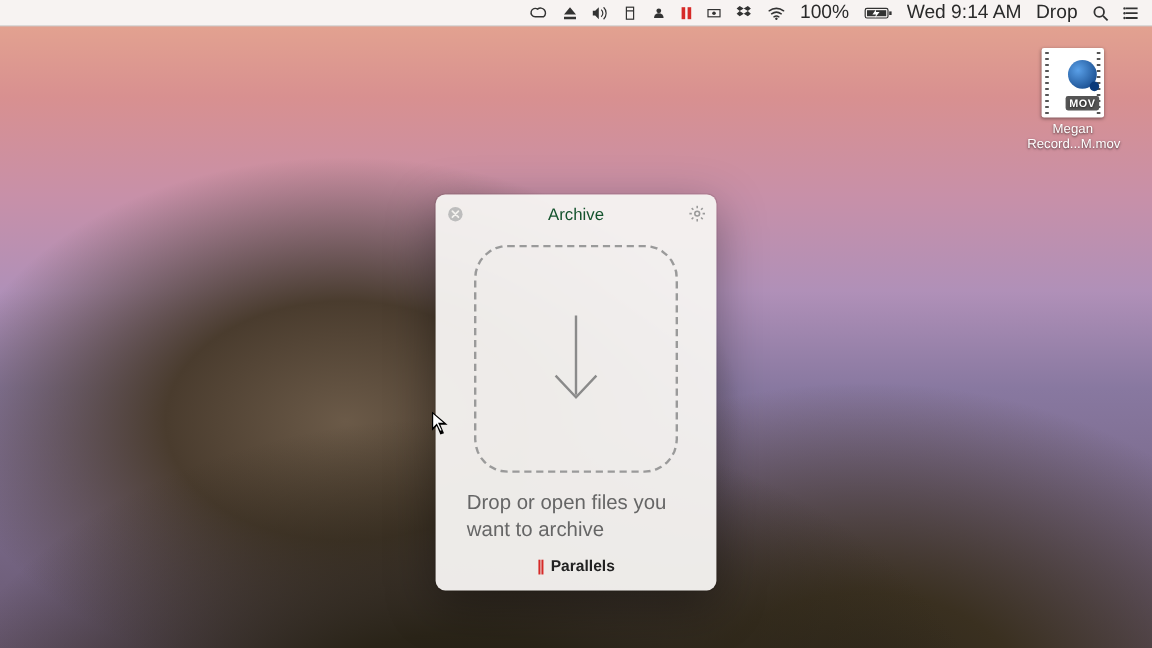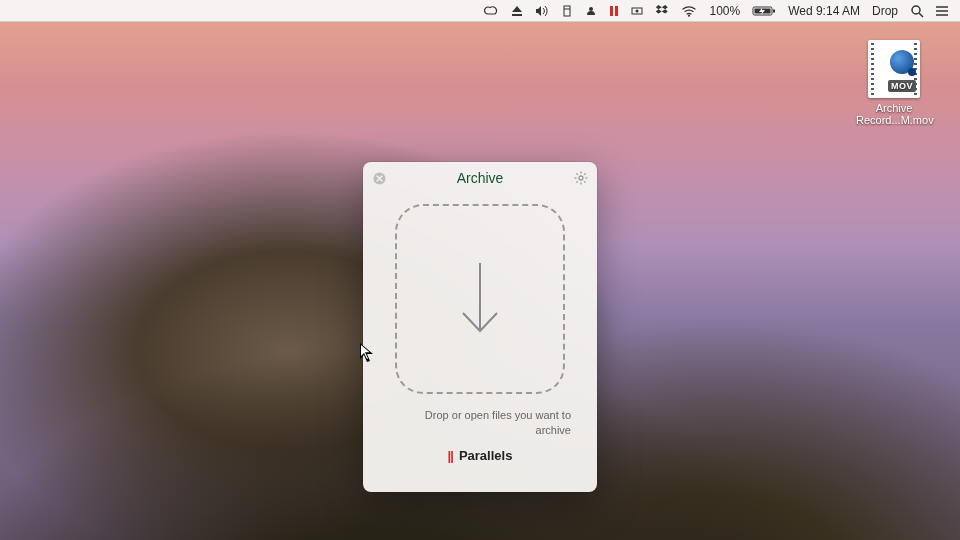--- a/index.html
+++ b/index.html
@@ -23,21 +23,21 @@
     
     .menubar {
       position: absolute; top: 0; left: 0; right: 0;
       height: 22px;
       background: rgba(248,248,248,0.94);
       border-bottom: 1px solid rgba(0,0,0,0.15);
       display: flex;
       align-items: center;
       justify-content: flex-end;
       padding: 0 10px;
-      font-size: 12px;
+      font-size: 16px;
       color: #2a2a2a;
       gap: 12px;
       z-index: 100;
     }
     .menubar .mb-item { display: inline-flex; align-items: center; height: 100%; cursor: default; gap: 2px; }
     .menubar svg { display: block; }
     
     .desktop-icon {
       position: absolute;
       top: 40px; right: 28px;
@@ -108,21 +108,21 @@
     }
     .dropzone {
       width: 170px; height: 190px;
       border: 2px dashed #9a9a9a;
       border-radius: 28px;
       display: flex; align-items: center; justify-content: center;
       position: relative;
     }
     .instructions {
       margin-top: 14px;
-      font-size: 11px; color: #666; text-align: right; line-height: 1.35;
+      font-size: 17px; color: #666; text-align: left; line-height: 1.35;
       padding: 0 6px;
     }
     .brand {
       margin-top: 10px;
       display: flex; align-items: center; justify-content: center; gap: 6px;
       font-size: 13px; font-weight: 700; color: #222;
     }
     .brand .bars { color: #d62a28; font-weight: 900; letter-spacing: -1px; }
     .cursor {
       position:absolute; top: 343px; left: 360px;
@@ -215,21 +215,21 @@
   </span>
 </div>
 
 <div class="desktop-icon">
   <div class="glyph">
     <div class="strip"></div>
       <div class="strip r"></div>
     <div class="q"></div>
     <div class="ext">MOV</div>
   </div>
-  <div>Archive Record...M.mov</div>
+  <div>Megan Record...M.mov</div>
 </div>
 
 <div class="archive-window">
   <div class="aw-header">
     <span class="hbtn close">
       <svg width="13" height="13" viewBox="0 0 13 13">
           <circle cx="6.5" cy="6.5" r="6" fill="#bdbdbd"></circle>
           <path d="M4 4l5 5M9 4l-5 5" stroke="#f3f1ee" stroke-width="1.5" stroke-linecap="round"></path>
         </svg>
     </span>

